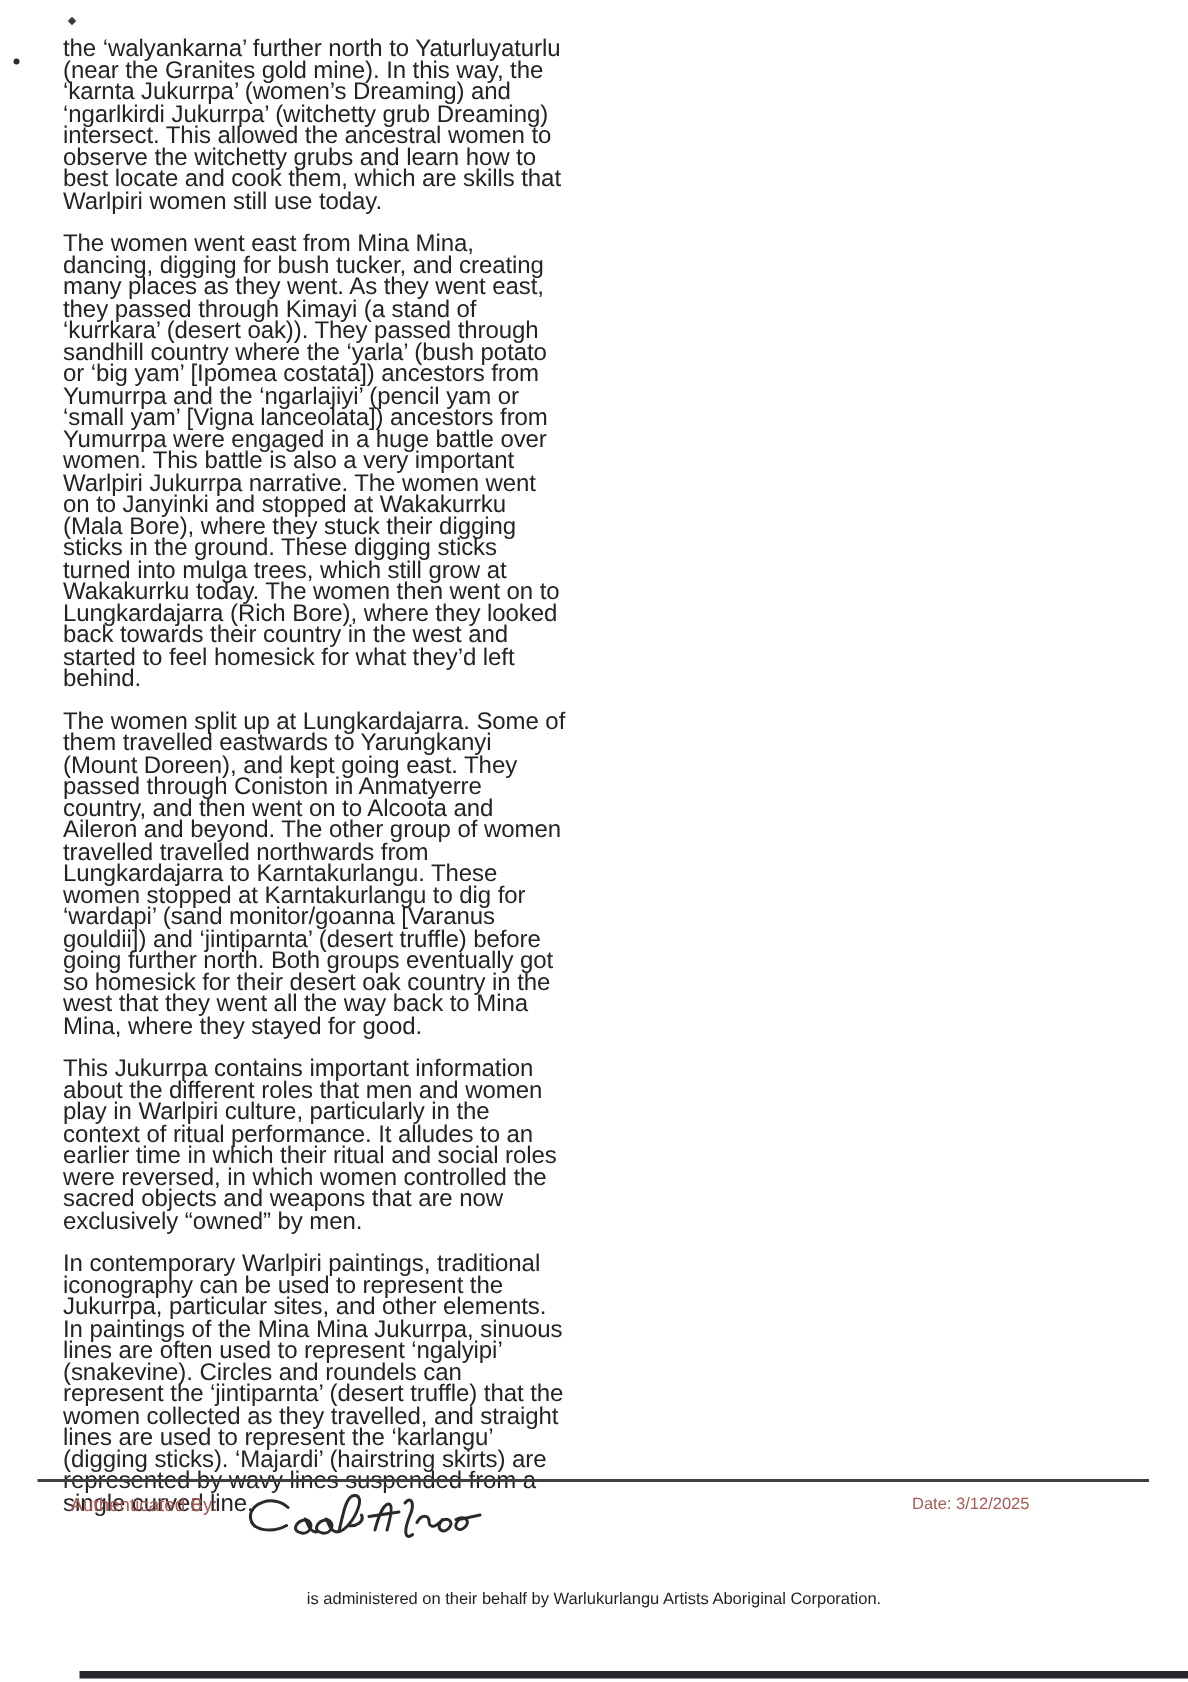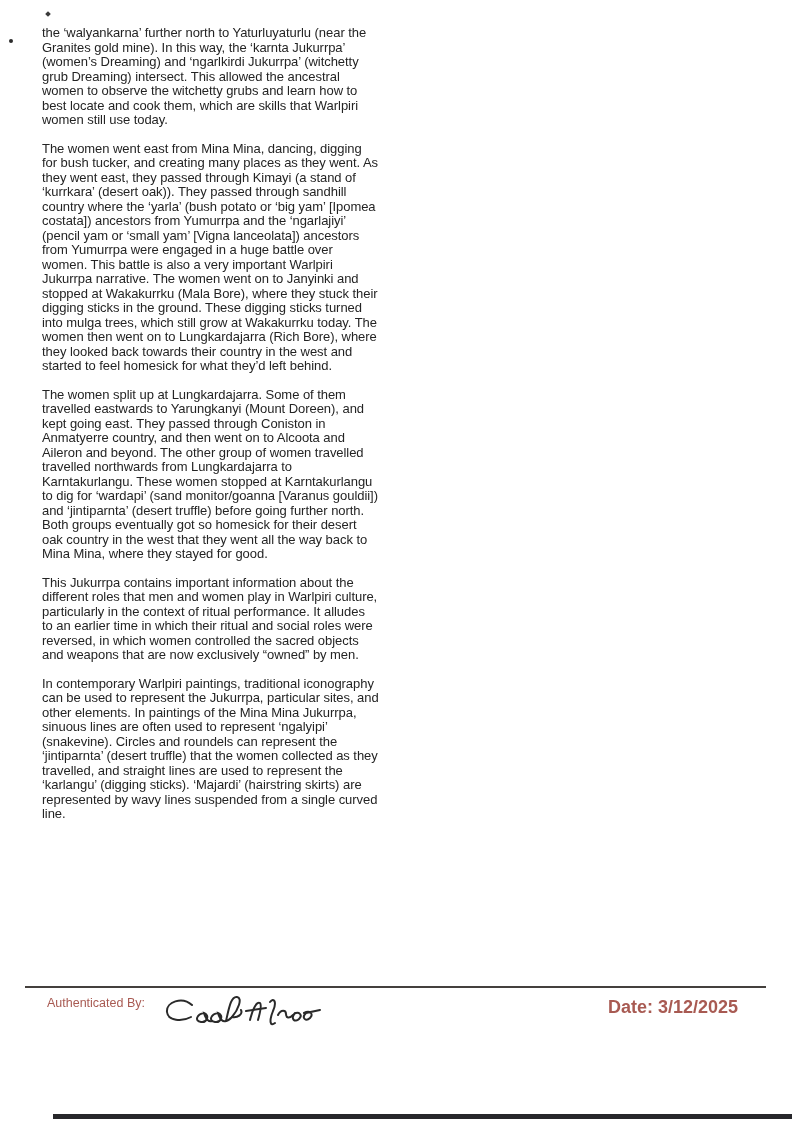--- a/index.html
+++ b/index.html
@@ -36,21 +36,21 @@
     height: 4px;
     border-radius: 50%;
     background: #2b2b2b;
   }
   .text-column {
     position: absolute;
     left: 42px;
     top: 26px;
     width: 337px;
     color: #242424;
-    font-size: 13px;
+    font-size: 16px;
     line-height: 14.5px;
     letter-spacing: -0.05px;
   }
   .text-column p {
     margin: 0 0 14px 0;
   }
   
   .rule-line {
     position: absolute;
     left: 25px;
@@ -71,22 +71,22 @@
     position: absolute;
     left: 160px;
     top: 990px;
     width: 165px;
     height: 46px;
   }
   .date-label {
     position: absolute;
     left: 608px;
     top: 997px;
-    font-size: 18px;
-    font-weight: bold;
+    font-size: 11px;
+    font-weight: normal;
     color: #a85a52;
   }
   .copyright-block {
     position: absolute;
     left: 0;
     top: 1031px;
     width: 792px;
     text-align: center;
     color: #1f1f1f;
     font-size: 11px;
@@ -141,18 +141,19 @@
       <path d="M118 25 c 3 -6, 8 -5, 8 -1 c 0 4, 3 5, 7 1"></path>
       <path d="M134 24 c 5 -3, 9 1, 5 5 c -4 4, -9 0, -4 -6"></path>
 
       <path d="M144 23 c 6 -3, 10 1, 6 5 c -4 4, -9 0, -4 -5 L 160 20"></path>
     </g>
   </svg>
 
   <span class="date-label">Date: 3/12/2025</span>
 
   <div class="copyright-block">
+    <div>is administered on their behalf by Warlukurlangu Artists Aboriginal Corporation.</div>
     
   </div>
 
   <div class="bottom-bar"></div>
 
 </div>
 
 </body></html>

